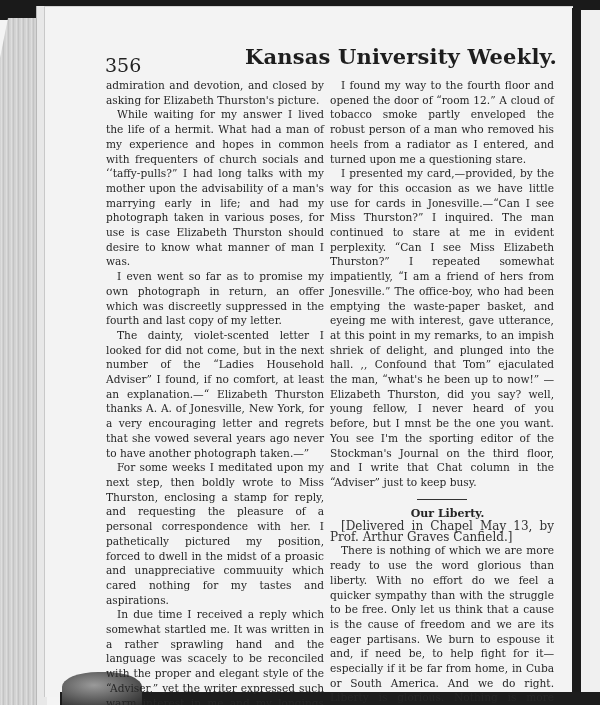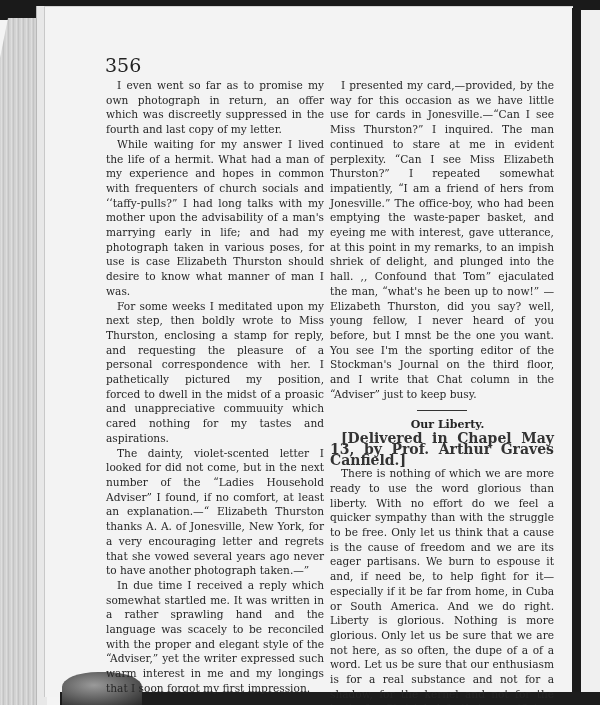--- a/index.html
+++ b/index.html
@@ -35,46 +35,49 @@
   .journal-title { position:absolute; left:140px; top:0; font-size:21px; font-weight:bold; color:#1e1e1e; letter-spacing:0.2px; }
 
   .col { position:absolute; top:78px; font-size:10.6px; line-height:14.7px; color:#262626; text-align:justify; }
   .col-left { left:106px; width:218px; }
   .col-right { left:330px; width:224px; }
   .col p { margin:0; text-indent:11px; }
   .col p.noindent { text-indent:0; }
 
   .divider { width:50px; height:1px; background:#333; margin:9px auto 7px auto; }
   .article-title { text-align:center; font-weight:bold; font-size:11px; margin:0 0 1px 0; text-indent:0; }
-  .article-byline { font-size:14px; line-height:11px; color:#333; text-indent:0; margin:0 0 2px 0; text-align:justify;font-weight:bold; }
+  .article-byline { font-size:12px; line-height:11px; color:#333; text-indent:0; margin:0 0 2px 0; text-align:justify; }
 </style>
 </head>
 <body>
 
 <div class="top-shadow"></div>
 <div class="page-edges"></div>
 <div class="page-edge-inner"></div>
 <div class="page"></div>
 <div class="gutter"></div>
 <div class="next-page"></div>
 <div class="bottom-shadow"></div>
 <div class="thumb"></div>
 
 <div class="header">
   <span class="page-number">356</span>
+  <span class="journal-title">Kansas University Weekly.</span>
 </div>
 
 <div class="col col-left">
+  <p class="noindent">admiration and devotion, and closed by asking for Elizabeth Thurston's picture.</p>
+  <p>While waiting for my answer I lived the life of a hermit. What had a man of my experience and hopes in common with frequenters of church socials and ‘‘taffy-pulls?” I had long talks with my mother upon the advisability of a man's marrying early in life; and had my photograph taken in various poses, for use is case Elizabeth Thurston should desire to know what manner of man I was.</p>
   <p>I even went so far as to promise my own photograph in return, an offer which was discreetly suppressed in the fourth and last copy of my letter.</p>
-  <p>While waiting for my answer I lived the life of a hermit. What had a man of my experience and hopes in common with frequenters of church socials and ‘‘taffy-pulls?” I had long talks with my mother upon the advisability of a man's marrying early in life; and had my photograph taken in various poses, for use is case Elizabeth Thurston should desire to know what manner of man I was.</p>
+  <p>The dainty, violet-scented letter I looked for did not come, but in the next number of the “Ladies Household Adviser” I found, if no comfort, at least an explanation.—“ Elizabeth Thurston thanks A. A. of Jonesville, New York, for a very encouraging letter and regrets that she vowed several years ago never to have another photograph taken.—”</p>
   <p>For some weeks I meditated upon my next step, then boldly wrote to Miss Thurston, enclosing a stamp for reply, and requesting the pleasure of a personal correspondence with her. I pathetically pictured my position, forced to dwell in the midst of a proasic and unappreciative commuuity which cared nothing for my tastes and aspirations.</p>
-  <p>The dainty, violet-scented letter I looked for did not come, but in the next number of the “Ladies Household Adviser” I found, if no comfort, at least an explanation.—“ Elizabeth Thurston thanks A. A. of Jonesville, New York, for a very encouraging letter and regrets that she vowed several years ago never to have another photograph taken.—”</p>
   <p>In due time I received a reply which somewhat startled me. It was written in a rather sprawling hand and the language was scacely to be reconciled with the proper and elegant style of the “Adviser,” yet the writer expressed such warm interest in me and my longings that I soon forgot my first impression.</p>
 
 </div>
 
 <div class="col col-right">
+  <p>I found my way to the fourth floor and opened the door of “room 12.” A cloud of tobacco smoke partly enveloped the robust person of a man who removed his heels from a radiator as I entered, and turned upon me a questioning stare.</p>
   <p>I presented my card,—provided, by the way for this occasion as we have little use for cards in Jonesville.—“Can I see Miss Thurston?” I inquired. The man continued to stare at me in evident perplexity. “Can I see Miss Elizabeth Thurston?” I repeated somewhat impatiently, “I am a friend of hers from Jonesville.” The office-boy, who had been emptying the waste-paper basket, and eyeing me with interest, gave utterance, at this point in my remarks, to an impish shriek of delight, and plunged into the hall. ,, Confound that Tom” ejaculated the man, “what's he been up to now!” —Elizabeth Thurston, did you say? well, young fellow, I never heard of you before, but I mnst be the one you want. You see I'm the sporting editor of the Stockman's Journal on the third floor, and I write that Chat column in the “Adviser” just to keep busy.</p>
   <div class="divider"></div>
   <p class="article-title">Our Liberty.</p>
   <p class="article-byline">[Delivered in Chapel May 13, by Prof. Arthur Graves Canfield.]</p>
   <p>There is nothing of which we are more ready to use the word glorious than liberty. With no effort do we feel a quicker sympathy than with the struggle to be free. Only let us think that a cause is the cause of freedom and we are its eager partisans. We burn to espouse it and, if need be, to help fight for it— especially if it be far from home, in Cuba or South America. And we do right. Liberty is glorious. Nothing is more glorious. Only let us be sure that we are not here, as so often, the dupe of a of a word. Let us be sure that our enthusiasm is for a real substance and not for a shadow, for the kernel and not for the husk, for Christ led forth to crucifixion, and not for Barabbas, the robber loosed from prison. The thought that kindled Saint Paul's imagination when he beheld a liberty that was glorious had little to</p>
 </div>
 
 </body></html>

